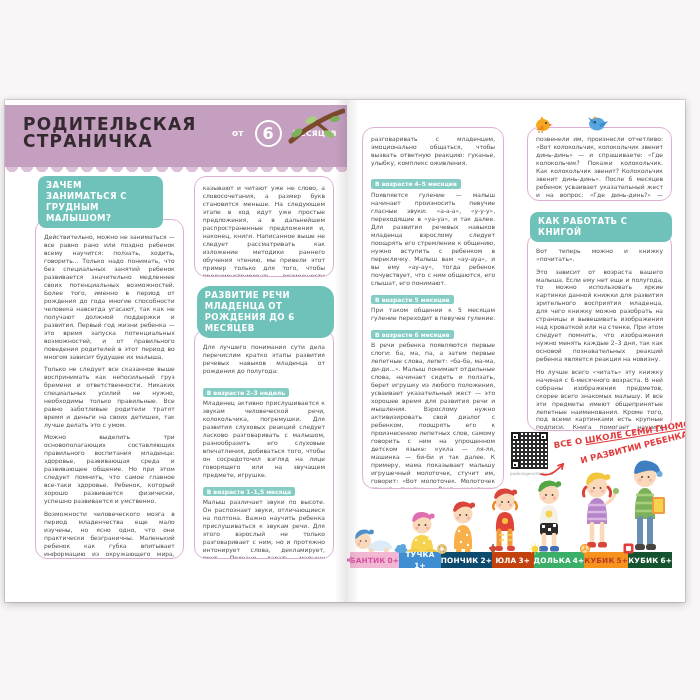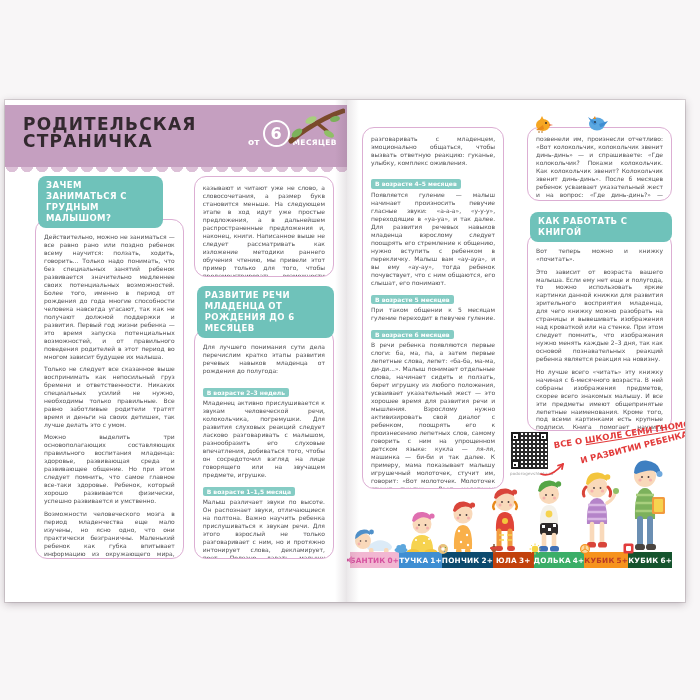--- a/index.html
+++ b/index.html
@@ -16,21 +16,21 @@
   .page-right::before { content:""; position:absolute; top:0; bottom:0; left:0; width:12px; z-index:5; pointer-events:none;
             background:linear-gradient(to left, rgba(0,0,0,0), rgba(90,70,85,.12)); }
 
   
   .pink-header { position:relative; margin-top:5px; height:62px; background:#c59fc0;
                  display:flex; align-items:center; padding:0 10px 6px 18px; }
   .pink-header .wave { position:absolute; left:0; right:0; bottom:-6px; height:6px;
       background-image:radial-gradient(circle at 7px -1px, #dcc0d7 0 6px, transparent 6.5px);
       background-size:15px 6px; background-repeat:repeat-x; }
   .page-title { font-size:17px; font-weight:bold; color:#33292f; letter-spacing:1.2px; line-height:1; }
-  .age-badge { display:flex; align-items:flex-end; color:#fff; margin-left:7px; gap:3px; }
+  .age-badge { display:flex; align-items:center; color:#fff; margin-left:7px; gap:11px; }
   .age-prefix { font-size:9px; font-weight:bold; }
   .age-circle { width:27px; height:27px; border:2px solid #fff; border-radius:50%;
                 display:flex; align-items:center; justify-content:center;
                 font-size:16px; font-weight:bold; color:#fff; background:transparent; }
   .age-suffix { font-size:7.5px; font-weight:bold; letter-spacing:.4px; }
   .branch { position:absolute; right:2px; top:2px; }
 
   
   .page-body { display:flex; gap:10px; padding:9px 13px 0 30px; height:392px; }
   .col { display:flex; flex-direction:column; height:100%; }
@@ -77,21 +77,21 @@
   .promo-arrow { position:absolute; left:34px; top:26px; }
 
   
   .gnomes { position:absolute; left:3px; right:13px; bottom:34px; z-index:3; }
   .gnome-row { display:flex; align-items:flex-end; justify-content:space-around;
                height:98px; margin-bottom:-3px; position:relative; z-index:1; }
   .series-band { display:flex; height:16px; position:relative; z-index:2; }
   .seg { flex:1; display:flex; align-items:center; justify-content:center; gap:2px; position:relative; }
   .seg-label, .seg-age { font-size:7.3px; font-weight:bold; color:#fff; letter-spacing:.2px; white-space:nowrap; }
   .seg-0 { background:#f2b7d2; } .seg-0 .seg-label, .seg-0 .seg-age { color:#d6519f; }
-  .seg-1 { background:#3f8ed2; }
+  .seg-1 { background:#3f8ed2;flex-direction:column; }
   .seg-2 { background:#0c4a6e; }
   .seg-3 { background:#c2410c; }
   .seg-4 { background:#3bae68; }
   .seg-5 { background:#f6931e; } .seg-5 .seg-label, .seg-5 .seg-age { color:#b93a26; }
   .seg-6 { background:#14532d; }
   .seg-icon { position:absolute; top:-9px; left:-5px; }
   .seg-0 .seg-icon { top:2px; left:-9px; }
 </style>
 </head>
 <body>
@@ -127,21 +127,21 @@
           <p class="para">Только не следует все сказанное выше воспринимать как непосильный груз бремени и ответственности. Никаких специальных усилий не нужно, необходимы только правильные. Все равно заботливые родители тратят время и деньги на своих детишек, так лучше делать это с умом.</p>
           <p class="para">Можно выделить три основополагающих составляющих правильного воспитания младенца: здоровье, развивающая среда и развивающее общение. Но при этом следует помнить, что самое главное все-таки здоровье. Ребенок, который хорошо развивается физически, успешно развивается и умственно.</p>
           <p class="para">Возможности человеческого мозга в период младенчества еще мало изучены, но ясно одно, что они практически безграничны. Маленький ребенок как губка впитывает информацию из окружающего мира, при этом он с одинаковым интересом рассматривает игрушки, картинки, буквы, цифры — главное, чтобы рассматриваемый объект был достаточно ярким и крупным. Последователи методики раннего развития детей используют эту способность ребенка, к примеру, для раннего обучения его чтению и счету. Для этого уже для 6-месячного малыша на стенах комнаты вывешиваются написанные на бумаге крупными ярко-красными буквами простые, понятные малышу слова (величина букв 7–9 см). Слова показывают ребенку, читают их, а когда он теряет к ним интерес, надписи заменяют на новые. Обычно для того, чтобы ребенок запомнил слово, нужно показать и прочитать его ему 12–15 раз. Позже малышу по-</p>
         </div>
       </div>
 
       <div class="col col2">
         <div class="tbox flow first">
           <p class="para">казывают и читают уже не слово, а словосочетания, а размер букв становится меньше. На следующем этапе в ход идут уже простые предложения, а в дальнейшем распространенные предложения и, наконец, книги. Написанное выше не следует рассматривать как изложение методики раннего обучения чтению, мы привели этот пример только для того, чтобы продемонстрировать возможности младенца к обучению и убедить вас в эффективности занятий с книгами вообще и по данной книге в частности.</p>
         </div>
-        <div class="badge" style="max-width:160px;">РАЗВИТИЕ РЕЧИ МЛАДЕНЦА ОТ РОЖДЕНИЯ ДО 6 МЕСЯЦЕВ</div>
+        <div class="badge" style="max-width:160px;border-radius:13px;">РАЗВИТИЕ РЕЧИ МЛАДЕНЦА ОТ РОЖДЕНИЯ ДО 6 МЕСЯЦЕВ</div>
         <div class="tbox second">
           <p class="para">Для лучшего понимания сути дела перечислим кратко этапы развития речевых навыков младенца от рождения до полугода:</p>
           <div>
             <span class="age-tag">В возрасте 2–3 недель</span>
             <p class="para">Младенец активно прислушивается к звукам человеческой речи, колокольчика, погремушки. Для развития слуховых реакций следует ласково разговаривать с малышом, разнообразить его слуховые впечатления, добиваться того, чтобы он сосредоточил взгляд на лице говорящего или на звучащем предмете, игрушке.</p>
           </div>
           <div>
             <span class="age-tag">В возрасте 1–1,5 месяца</span>
             <p class="para">Малыш различает звуки по высоте. Он распознает звуки, отличающиеся на полтона. Важно научить ребенка прислушиваться к звукам речи. Для этого взрослый не только разговаривает с ним, но и протяжно интонирует слова, декламирует, поет. Полезно давать малышу послушать различные музыкальные инструменты: дудочку, бубен, колокольчик, гармошку, барабан, металлофон. Младенец с удовольствием будет воспринимать негромкую, мелодичную, приятную музыку: классику, народные или детские песни.</p>
           </div>

